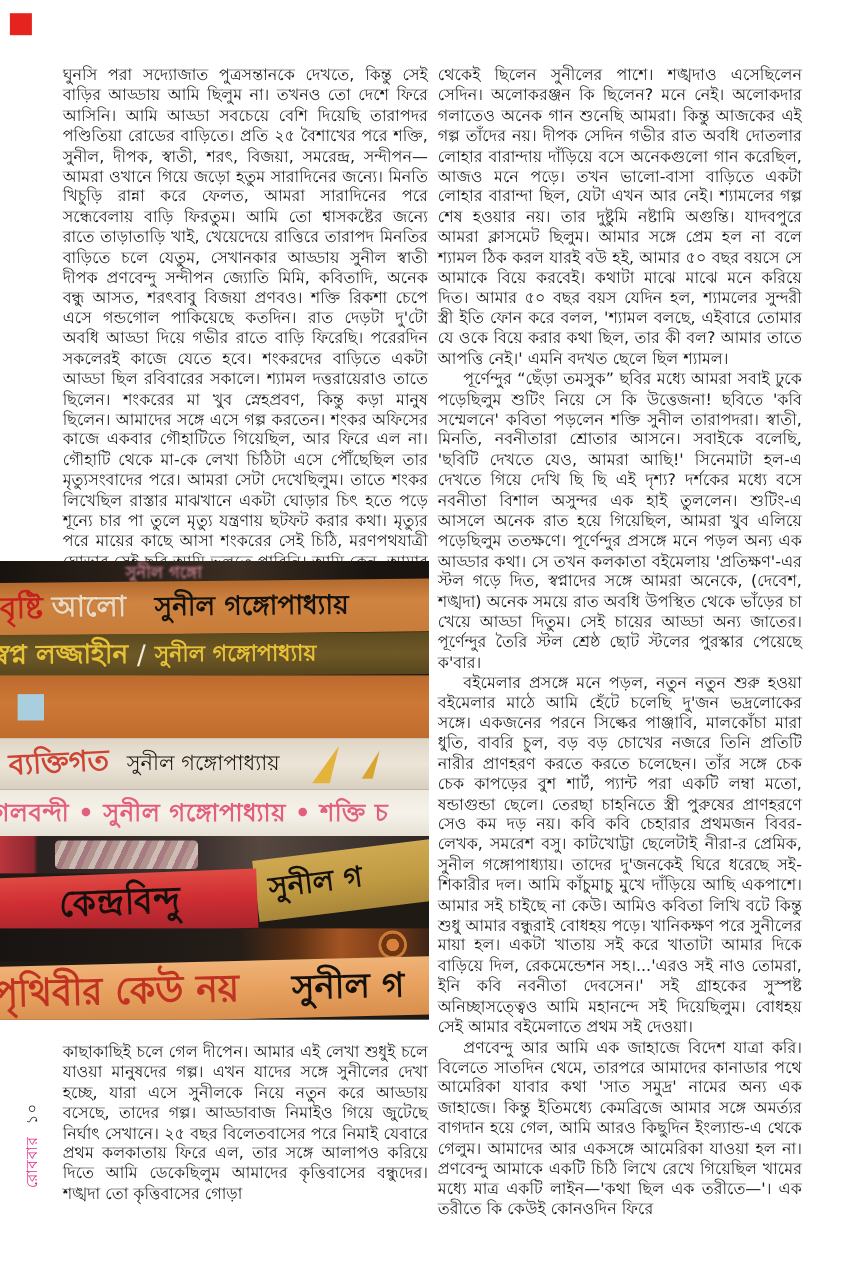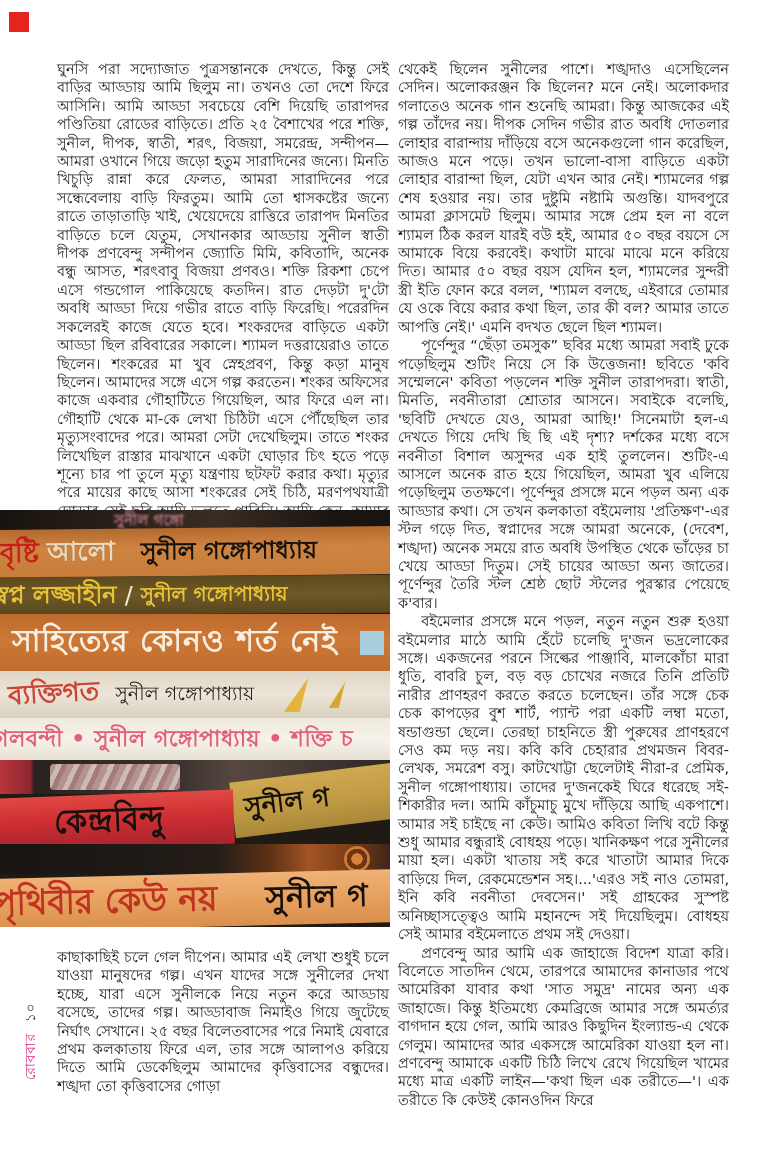--- a/index.html
+++ b/index.html
@@ -87,21 +87,20 @@
     <span class="t1" style="color:#c5201e;">বৃষ্টি</span>
     <span class="t2">আলো</span>
     <span class="auth">সুনীল গঙ্গোপাধ্যায়</span>
   </div>
   <div class="band b2">
     <span class="t1" style="color:#e7c236;">স্বপ্ন লজ্জাহীন</span>
     <span class="sep">/</span>
     <span class="auth" style="color:#e7c236;">সুনীল গঙ্গোপাধ্যায়</span>
   </div>
   <div class="band b3">
-    <span class="t1" style="color:#f6efe2;">সাহিত্যের কোনও শর্ত নেই</span>
     <span class="chip"></span>
   </div>
   <div class="band b4">
     <span class="t1" style="color:#cc4434;">ব্যক্তিগত</span>
     <span class="auth">সুনীল গঙ্গোপাধ্যায়</span>
     <span class="tri"></span>
     <span class="tri small"></span>
   </div>
   <div class="band b5">
     <span class="t1" style="color:#e2607c;">গলবন্দী • সুনীল গঙ্গোপাধ্যায় • শক্তি চ</span>

